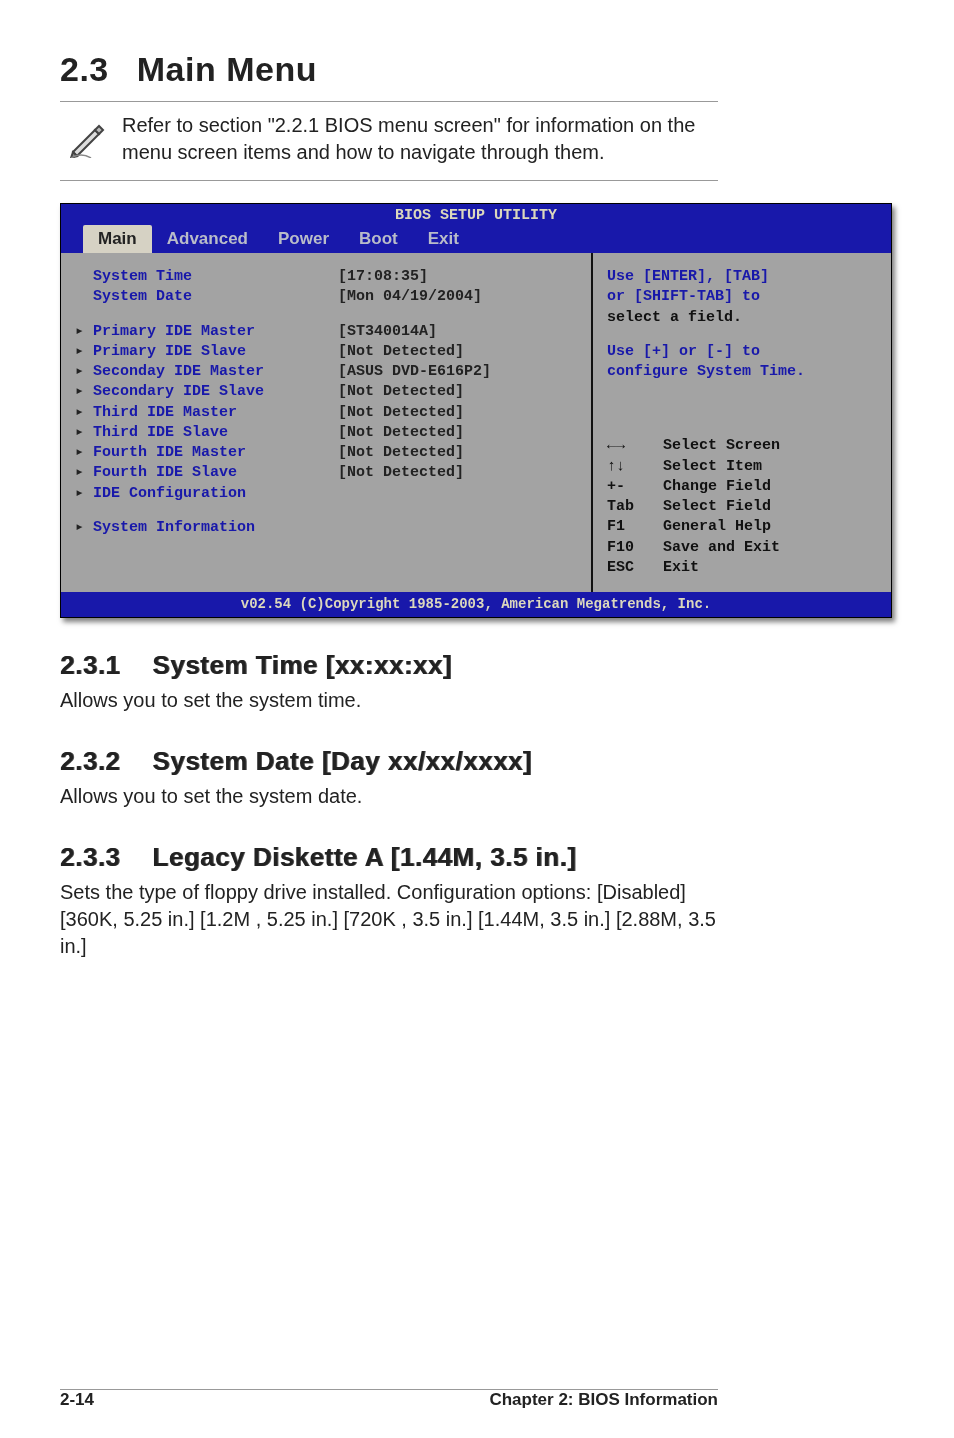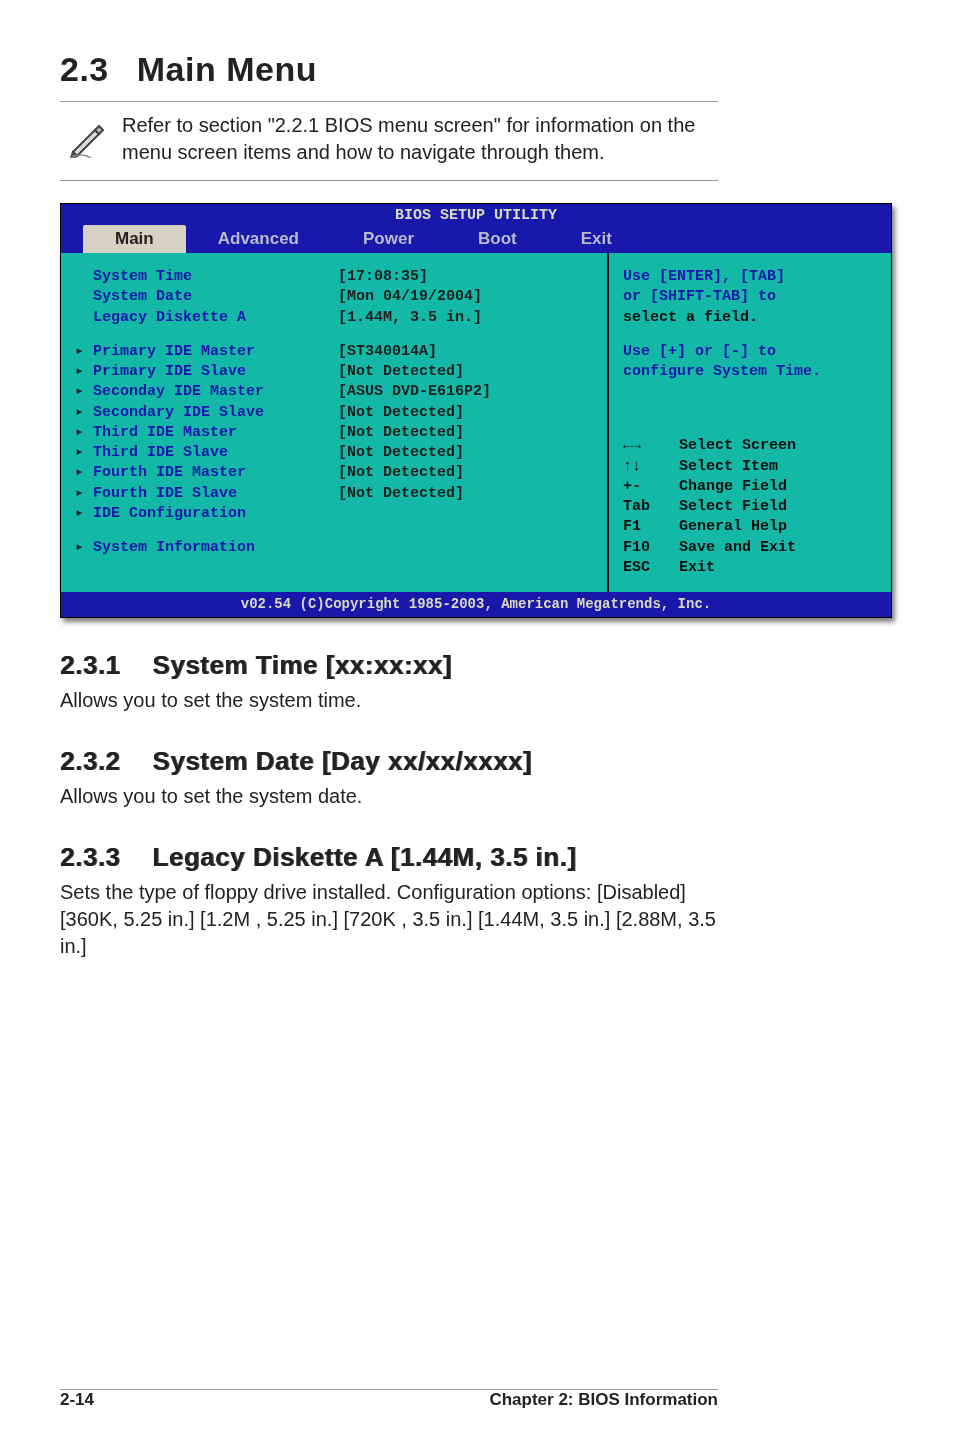--- a/index.html
+++ b/index.html
@@ -41,21 +41,21 @@
     text-align:center;
     padding-top:6px;
   }
   .note-icon svg { width:40px; height:40px; }
   .note-text { flex:1; font-size:20px; line-height:1.35; padding-left:8px;}
 
   
   .bios {
     width: 830px;
     margin: 0 auto 28px auto;
-    background:#14b8a6;
+    background:#a3a3a3;
     font-family: "Courier New", monospace;
     font-size:15px;
     line-height:1.35;
     border:1px solid #000;
     box-shadow: 3px 4px 5px rgba(0,0,0,0.5);
   }
   .bios-title {
     background:#1818aa;
     color:#dcd8bd;
     text-align:center;
@@ -68,42 +68,42 @@
     background:#1818aa;
     color:#b9bcc9;
     display:flex;
     font-family: Arial, sans-serif;
     font-weight:bold;
     font-size:17px;
     height:28px;
     align-items:center;
   }
   .bios-tabs .tab {
-    padding:0 32px;
+    padding:0 15px;
   }
   .bios-tabs .tab.active {
     background:#d6d2c4;
     color:#222;
     height:28px;
     display:flex; align-items:center;
     border-top-left-radius:2px;
     border-top-right-radius:2px;
     margin-left:22px;
   }
   .bios-main {
     display:flex;
   }
   .bios-left {
     flex:1;
     padding:14px 18px 14px 14px;
   }
   .bios-right {
     width:260px;
     border-left:2px solid #111;
-    padding:14px 8px 14px 14px;
+    padding:14px 24px 14px 14px;
     color:#1818aa;
     font-weight:bold;
   }
   .field-row { display:flex; }
   .field-row .tri { width:18px; color:#222; }
   .field-row .lbl { flex:0 0 245px; color:#1818aa; font-weight:bold; }
   .field-row .val { color:#222; font-weight:bold; }
   .block { margin-bottom:14px; }
   .help-keys { color:#111; font-weight:bold; }
   .help-keys .row { display:flex; }
@@ -175,25 +175,20 @@
           <div class="field-row">
               <span class="tri"></span>
               <span class="lbl">System Time</span>
               <span class="val">[17:08:35]</span>
             </div>
           <div class="field-row">
               <span class="tri"></span>
               <span class="lbl">System Date</span>
               <span class="val">[Mon 04/19/2004]</span>
             </div>
-          <div class="field-row">
-              <span class="tri"></span>
-              <span class="lbl">Legacy Diskette A</span>
-              <span class="val">[1.44M, 3.5 in.]</span>
-            </div>
         </div>
         <div class="block">
           <div class="field-row">
               <span class="tri">▸</span>
               <span class="lbl">Primary IDE Master</span>
               <span class="val">[ST340014A]</span>
             </div>
           <div class="field-row">
               <span class="tri">▸</span>
               <span class="lbl">Primary IDE Slave</span>

